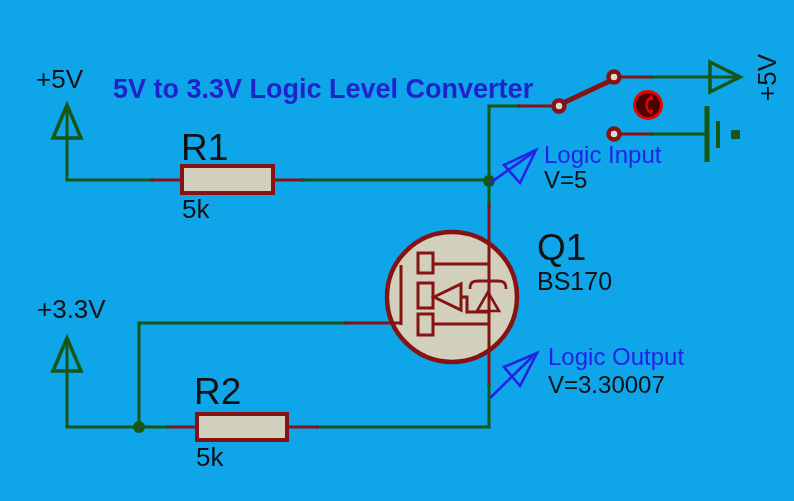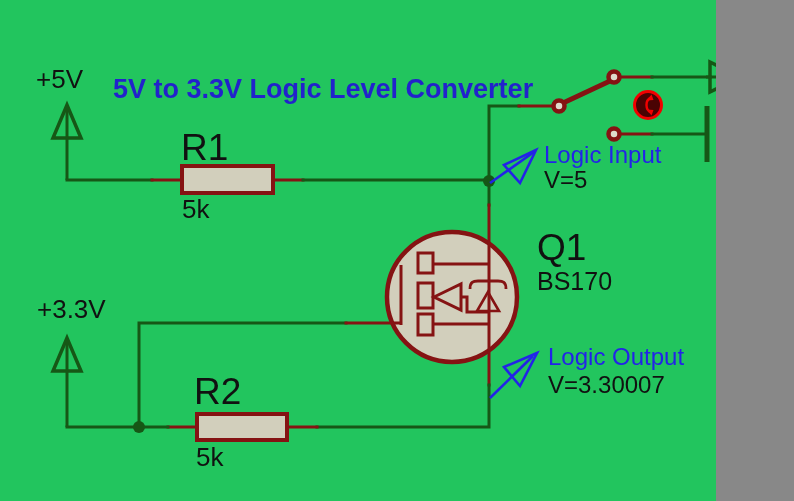--- a/index.html
+++ b/index.html
@@ -1,20 +1,20 @@
 <!DOCTYPE html>
 <html><head>
 <meta charset="utf-8">
 <style>
   html,body{margin:0;padding:0;}
   body{background:#888;}
   #stage{
     position:relative;
-    width:716px;height:501px;
-    background:#22c55e;
+    width:794px;height:501px;
+    background:#0ea5e9;
     overflow:hidden;
     font-family:"Liberation Sans", sans-serif;
   }
   svg{display:block;}
   
   .wg{stroke:#165716;stroke-width:3;fill:none;stroke-linecap:square;}
   .wr{stroke:#851313;stroke-width:3;fill:none;stroke-linecap:square;}
   
   .comp{stroke:#851313;fill:none;}
   .compfill{fill:#d2cfbc;}

